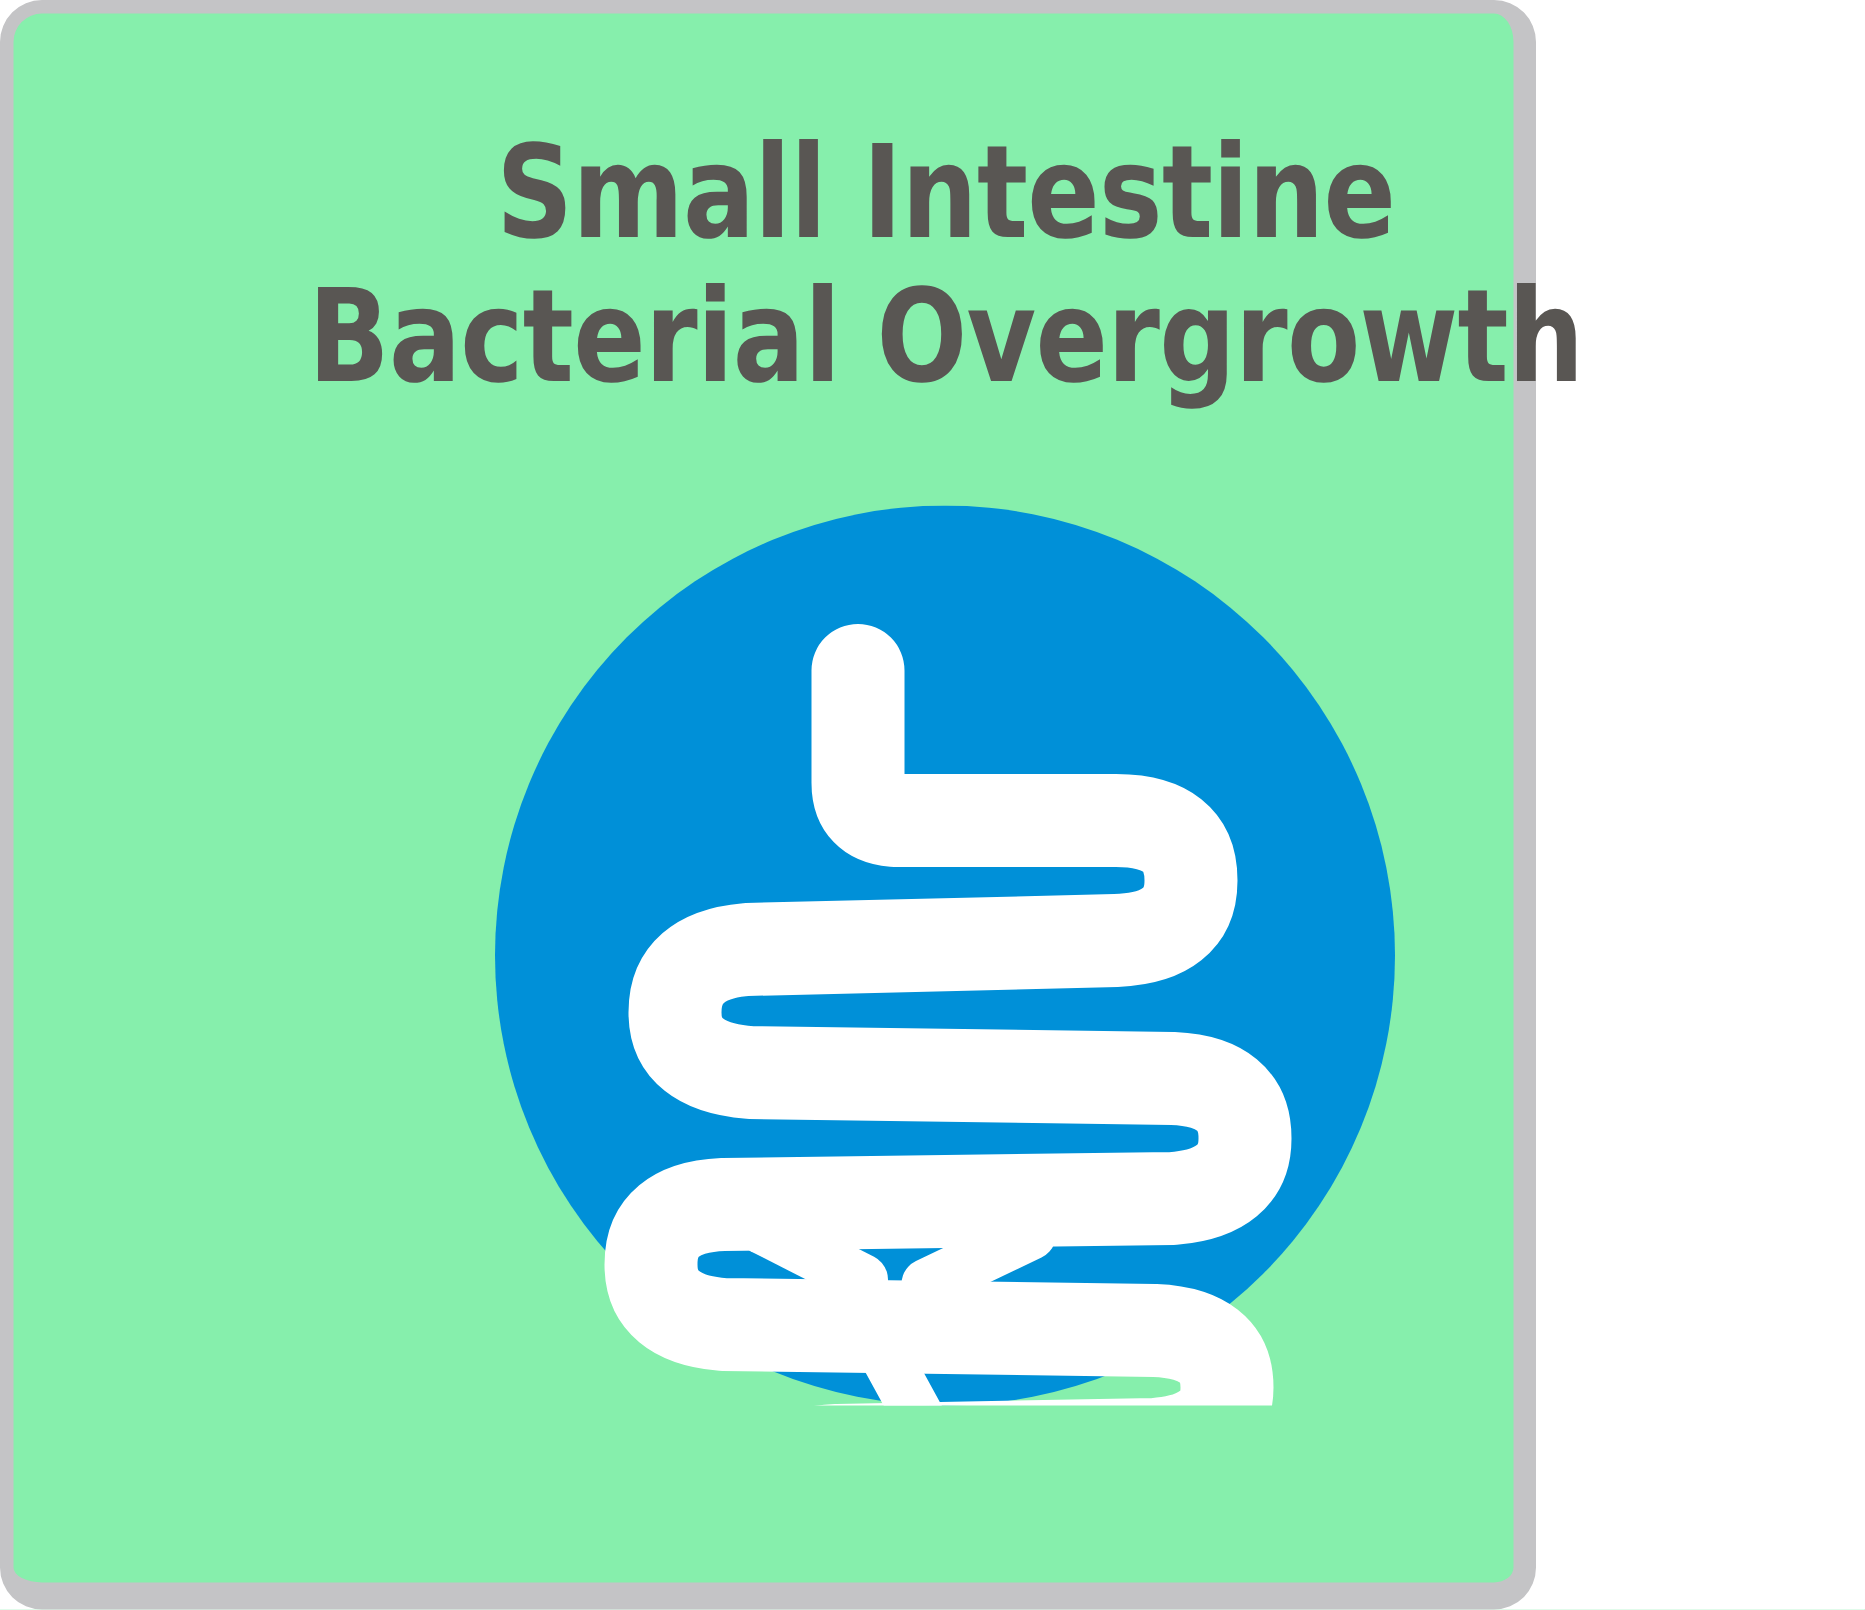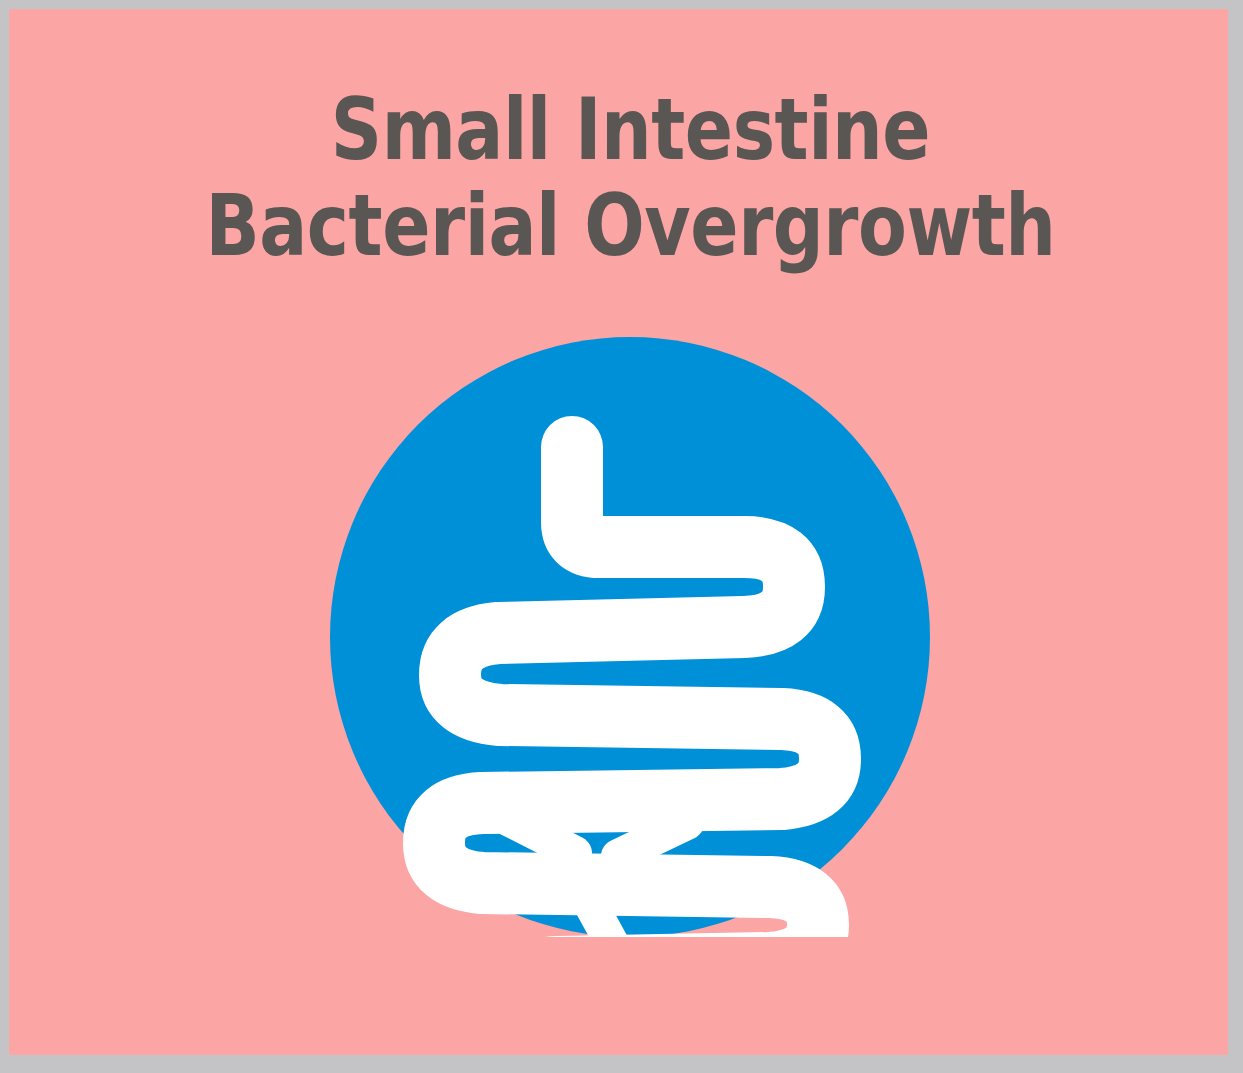--- a/index.html
+++ b/index.html
@@ -13,28 +13,29 @@
     height: 1073px;
     overflow: hidden;
     font-family: "Liberation Sans", sans-serif;
   }
 
   
   #card {
     position: absolute;
     left: 0;
     top: 0;
-    width: 1243px;
+    width: 1024px;
     height: 1073px;
     box-sizing: border-box;
-    background: #fca5a5;
+    background: #86efac;
     border-top: 9px solid #c4c4c6;
     border-left: 9px solid #c4c4c6;
     border-right: 15px solid #c4c4c6;
     border-bottom: 18px solid #c4c4c6;
+    border-radius: 28px;
   }
 
   
   #title-block {
     position: absolute;
     left: 0;
     top: 72px;
     width: 1243px;
     text-align: center;
     user-select: none;

